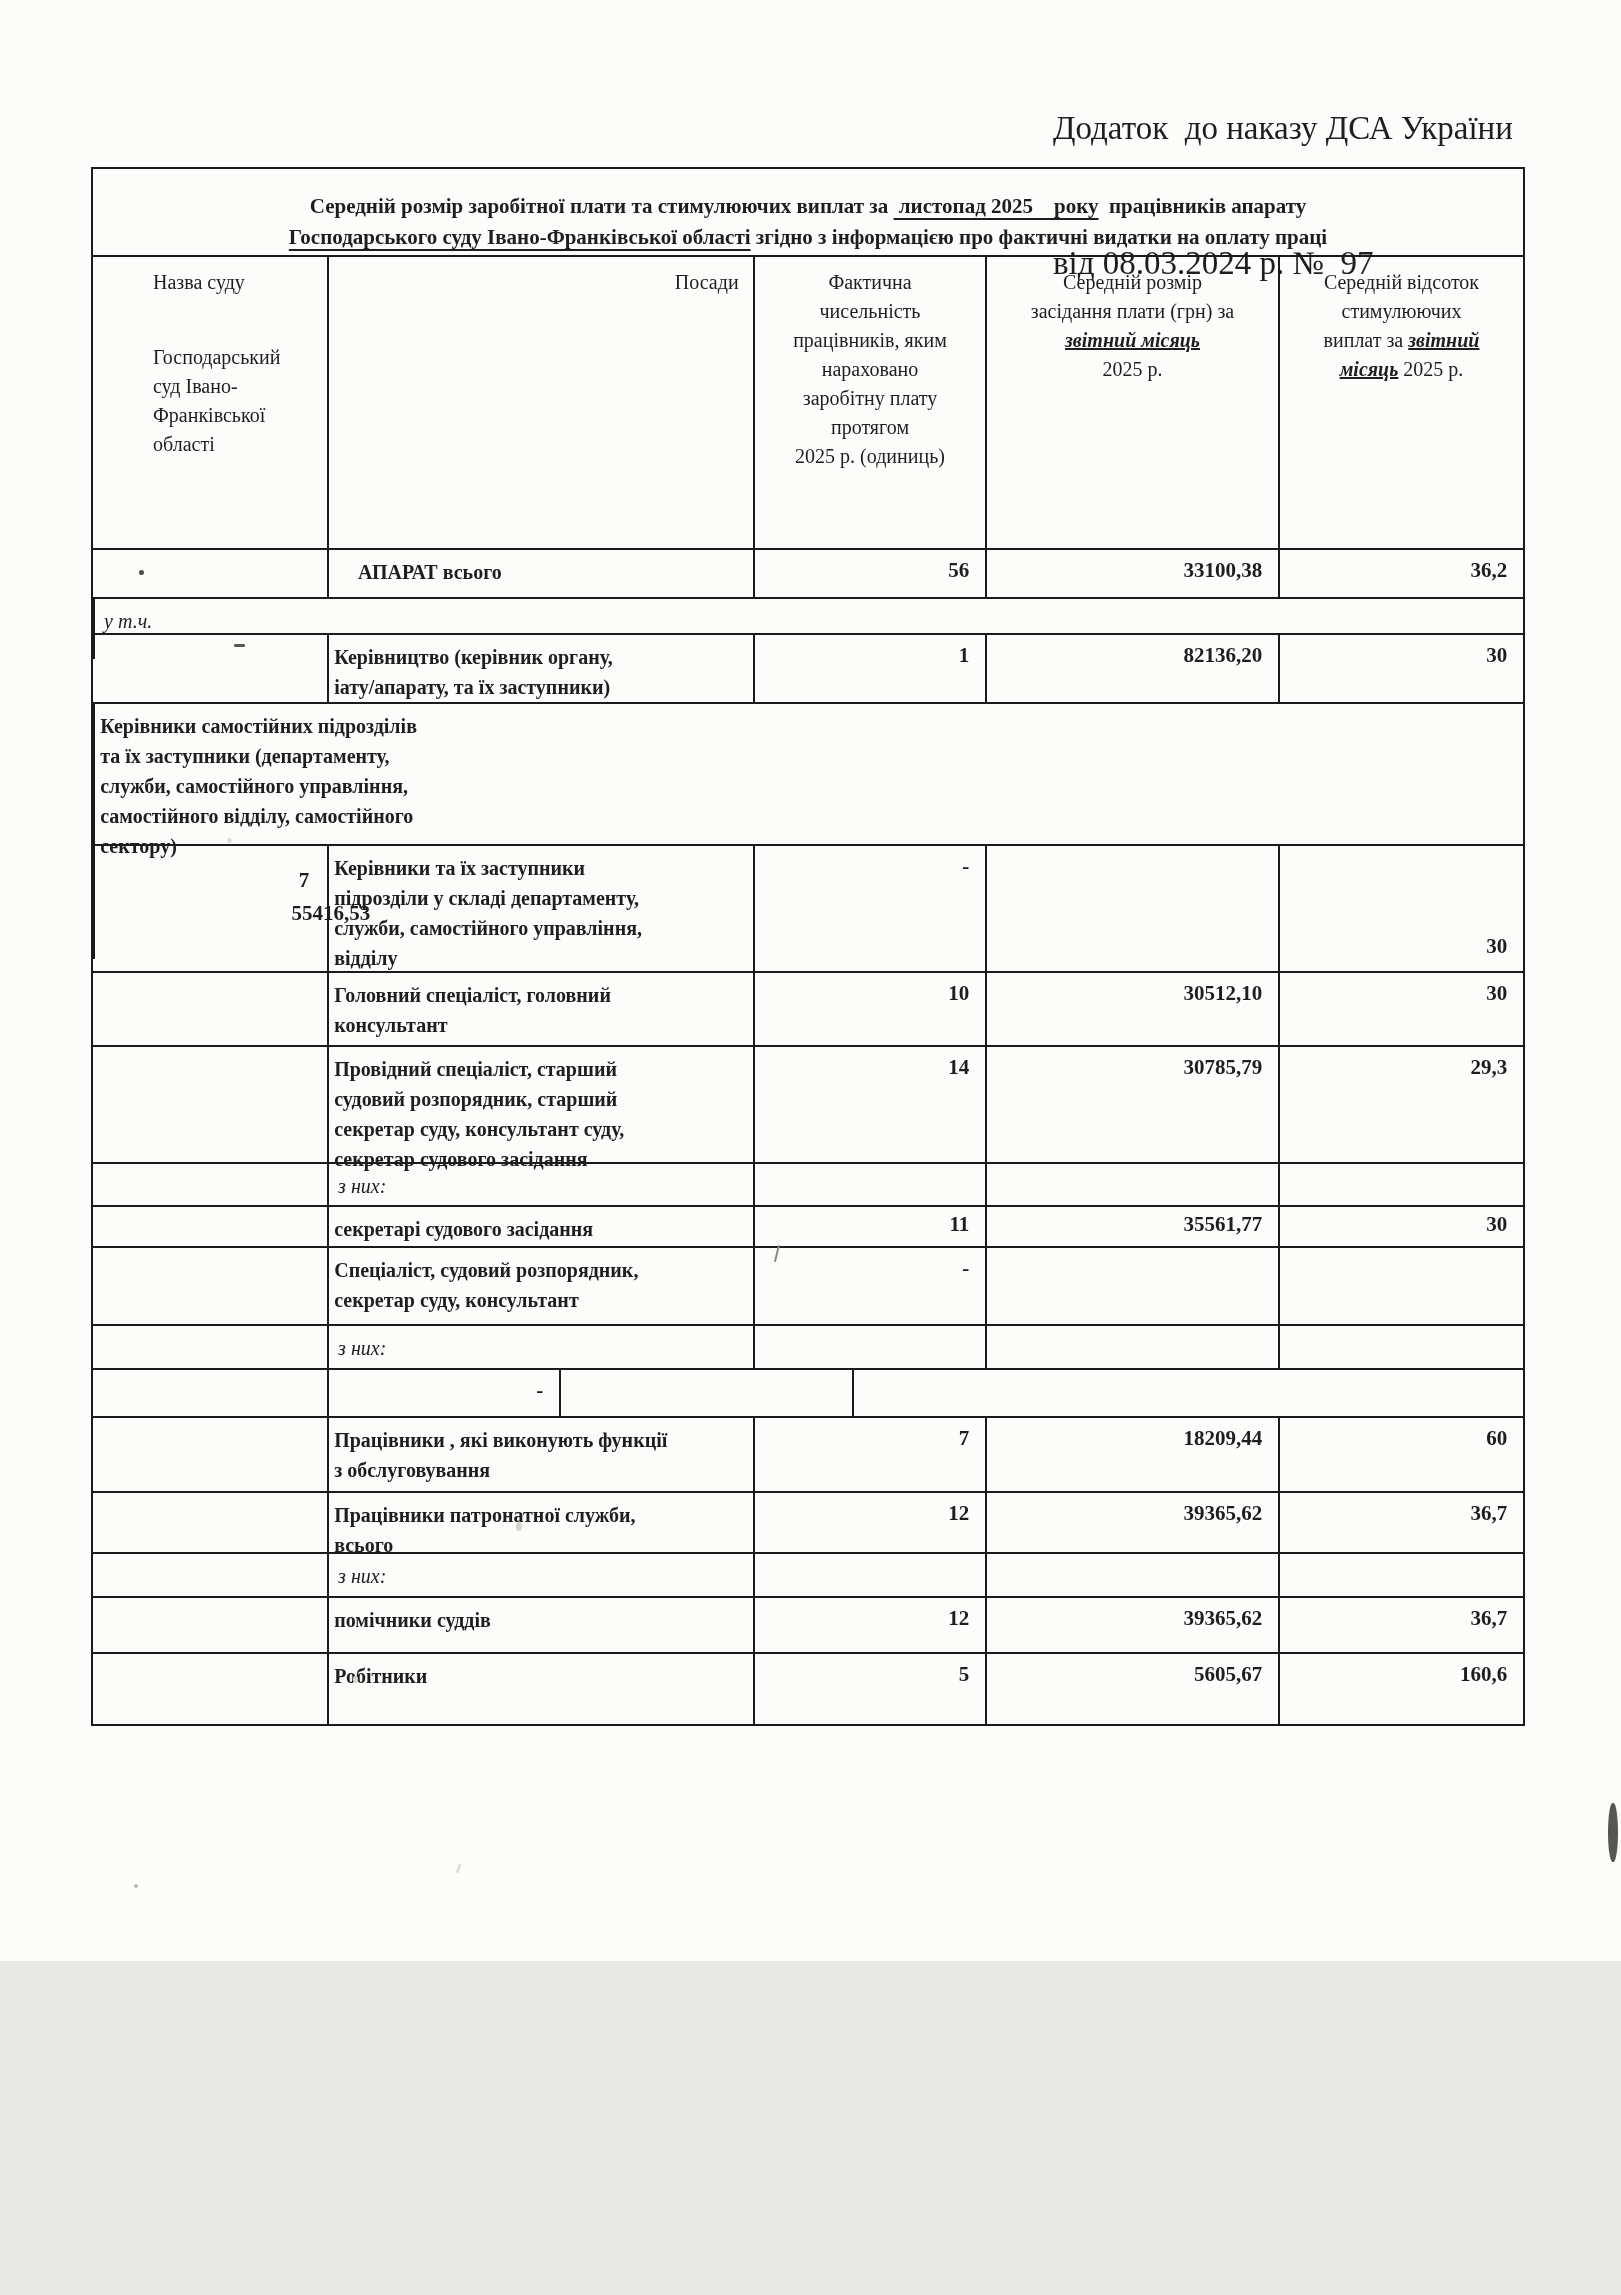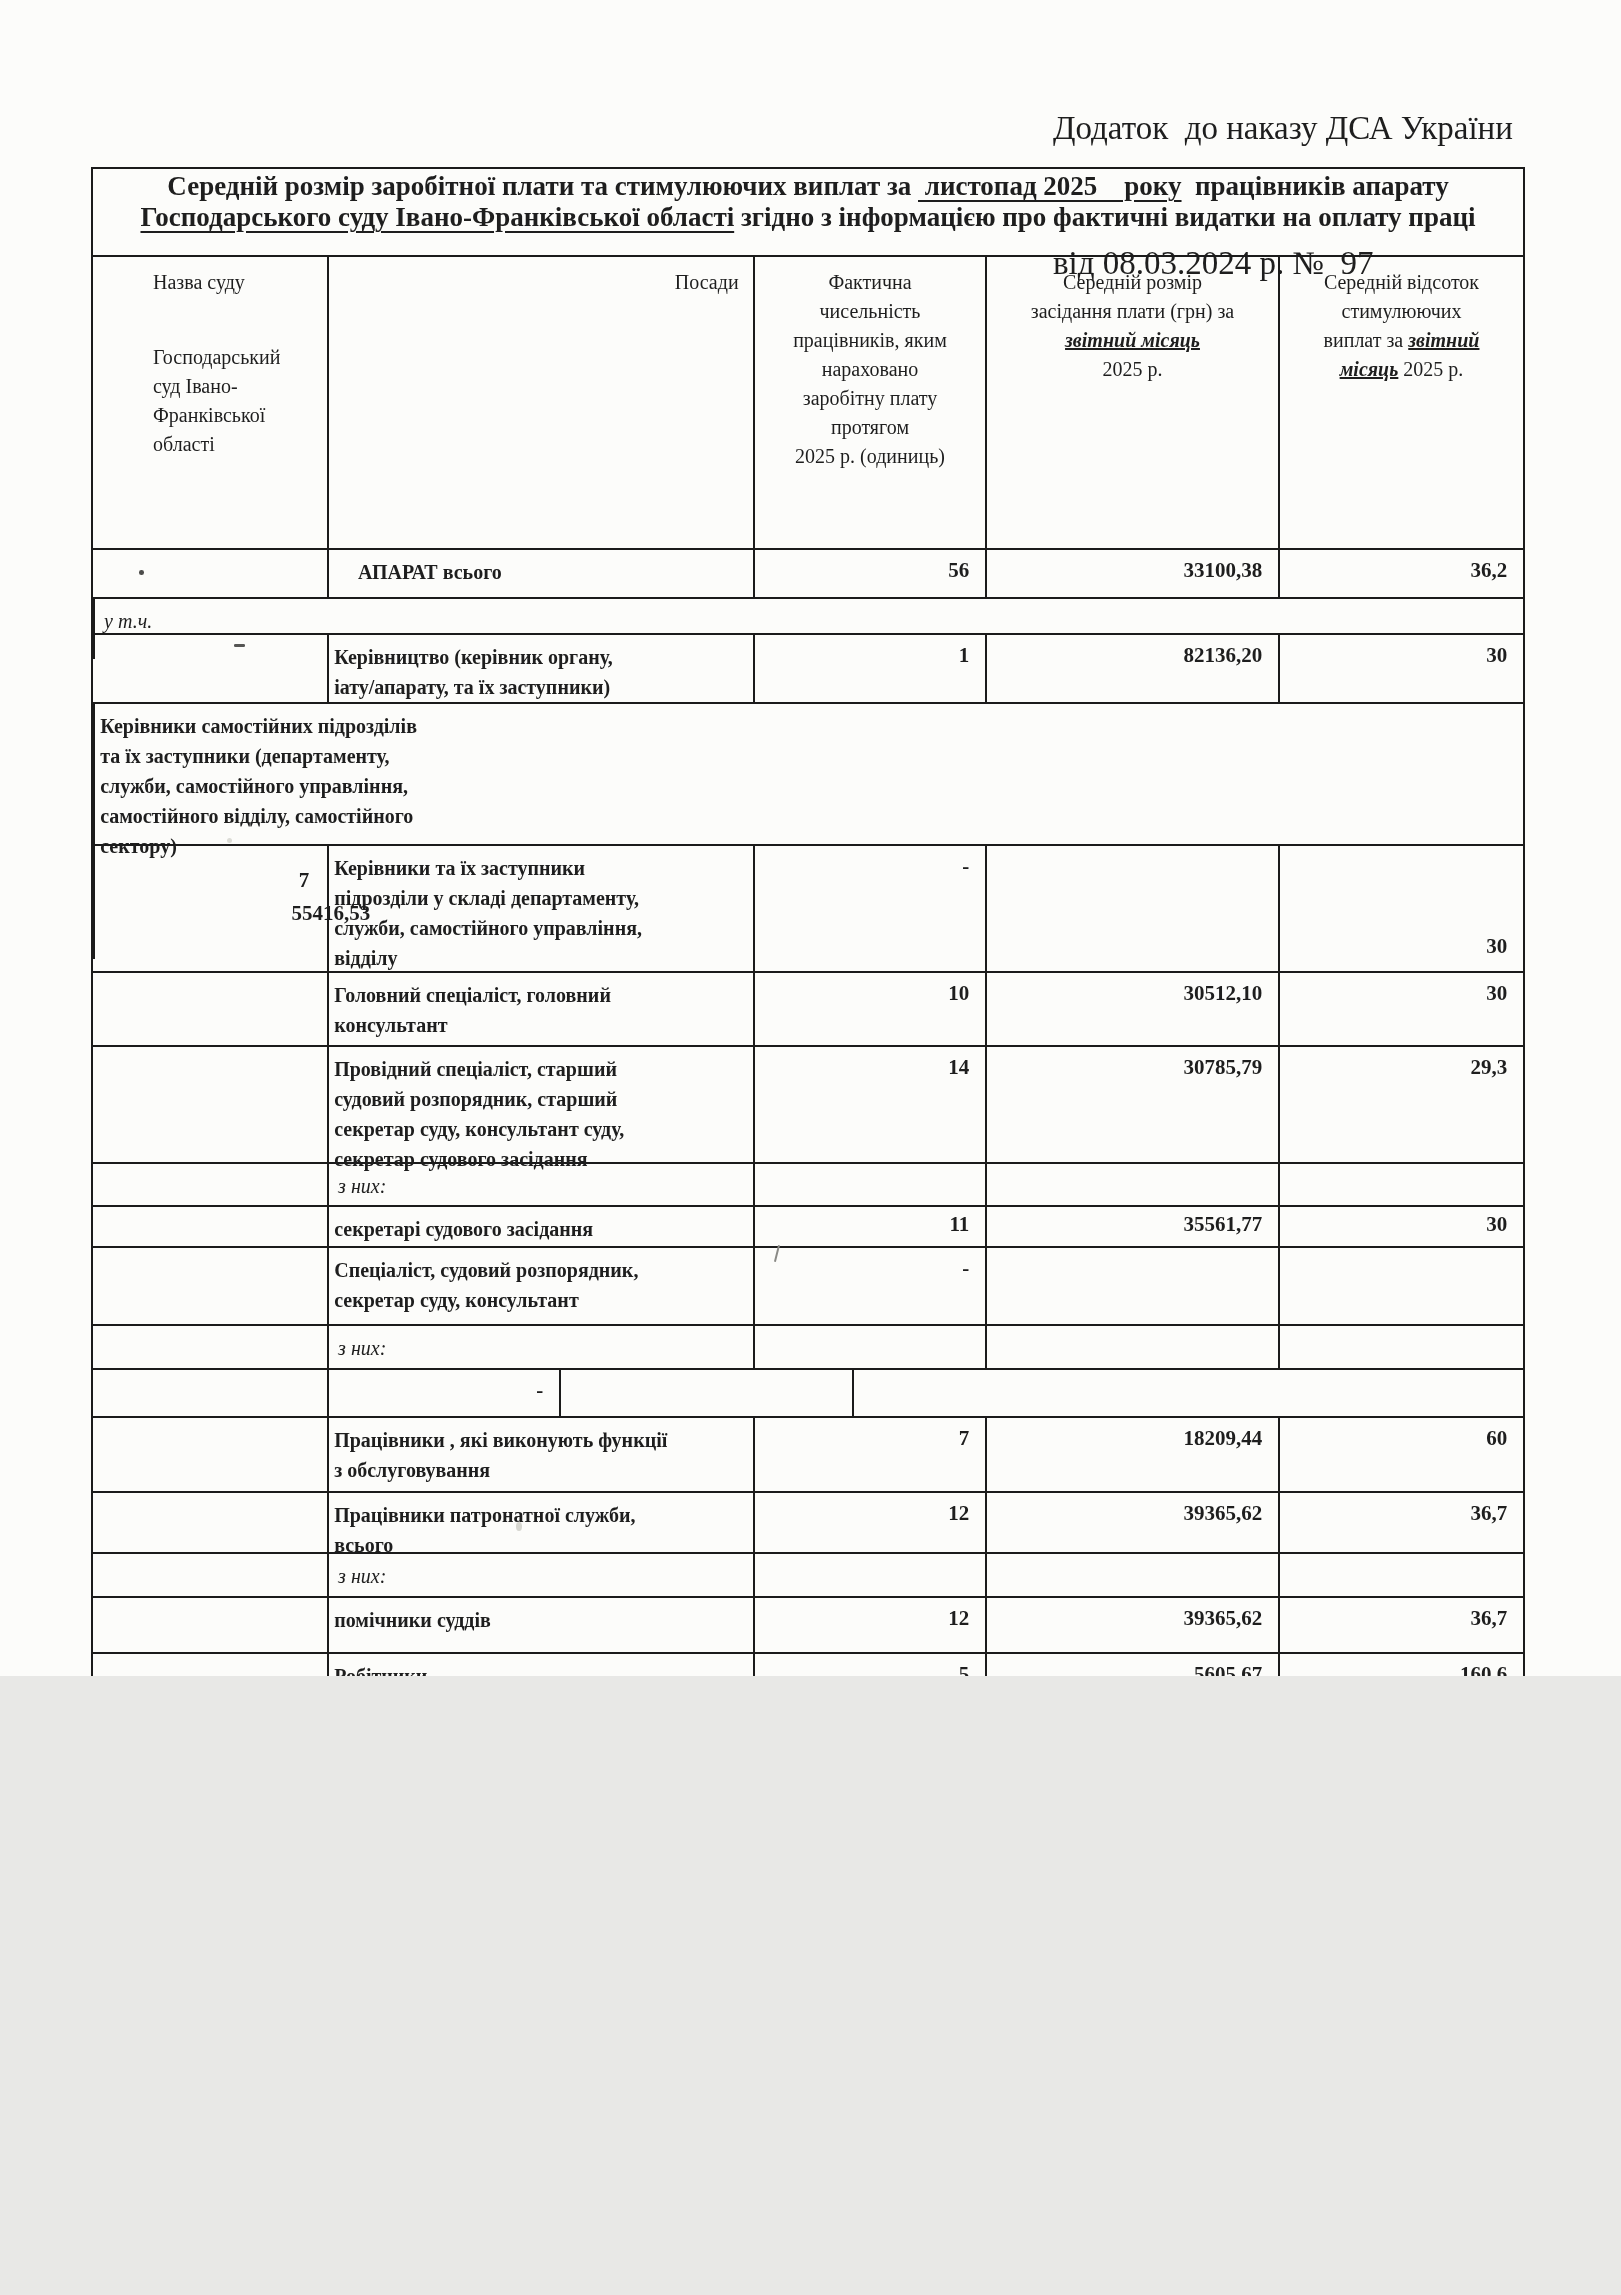--- a/index.html
+++ b/index.html
@@ -1,29 +1,29 @@
 <!DOCTYPE html>
 <html style="font-size:10.5px"><head>
 <meta charset="utf-8">
 <style>
   html,body { margin:0; padding:0; background:#e8e8e6; }
   .page {
-    position:relative; width:1622px; height:1676px;
+    position:relative; width:1622px; height:1961px;
     background:#fcfcfa; overflow:hidden;
     font-family:"Liberation Serif", serif; color:#1e1e1e;
   }
 
   
   .annex { position:absolute; left:1053px; top:43px; font-size:33px; line-height:34px; white-space:pre; }
   .annex .a2 { margin-top:33px; }
 
   
   .doc-table { position:absolute; left:91px; top:167px; width:1434px; border:2.6px solid #1b1b1b; box-sizing:border-box; }
-  .title-cell { height:86px; box-sizing:border-box; padding-top:2px; text-align:center;
-                font-size:27px; font-weight:bold; line-height:31px; white-space:pre-wrap; }
+  .title-cell { height:86px; box-sizing:border-box; padding-top:22px; text-align:center;
+                font-size:21px; font-weight:bold; line-height:31px; white-space:pre-wrap; }
   .u { text-decoration:underline; text-underline-offset:4.6px; text-decoration-thickness:2px; }
 
   .hrow { display:flex; border-top:2px solid #1b1b1b; height:293px; box-sizing:border-box; }
   .row  { display:flex; border-top:2px solid #1b1b1b; box-sizing:border-box; }
   .cc1 { width:234px; box-sizing:border-box; }
   .cc2 { width:426px; box-sizing:border-box; border-left:2px solid #1b1b1b; }
   .cc3 { width:232px; box-sizing:border-box; border-left:2px solid #1b1b1b; }
   .cc4 { width:293px; box-sizing:border-box; border-left:2px solid #1b1b1b; }
   .cc5 { flex:1;      box-sizing:border-box; border-left:2px solid #1b1b1b; }
 

